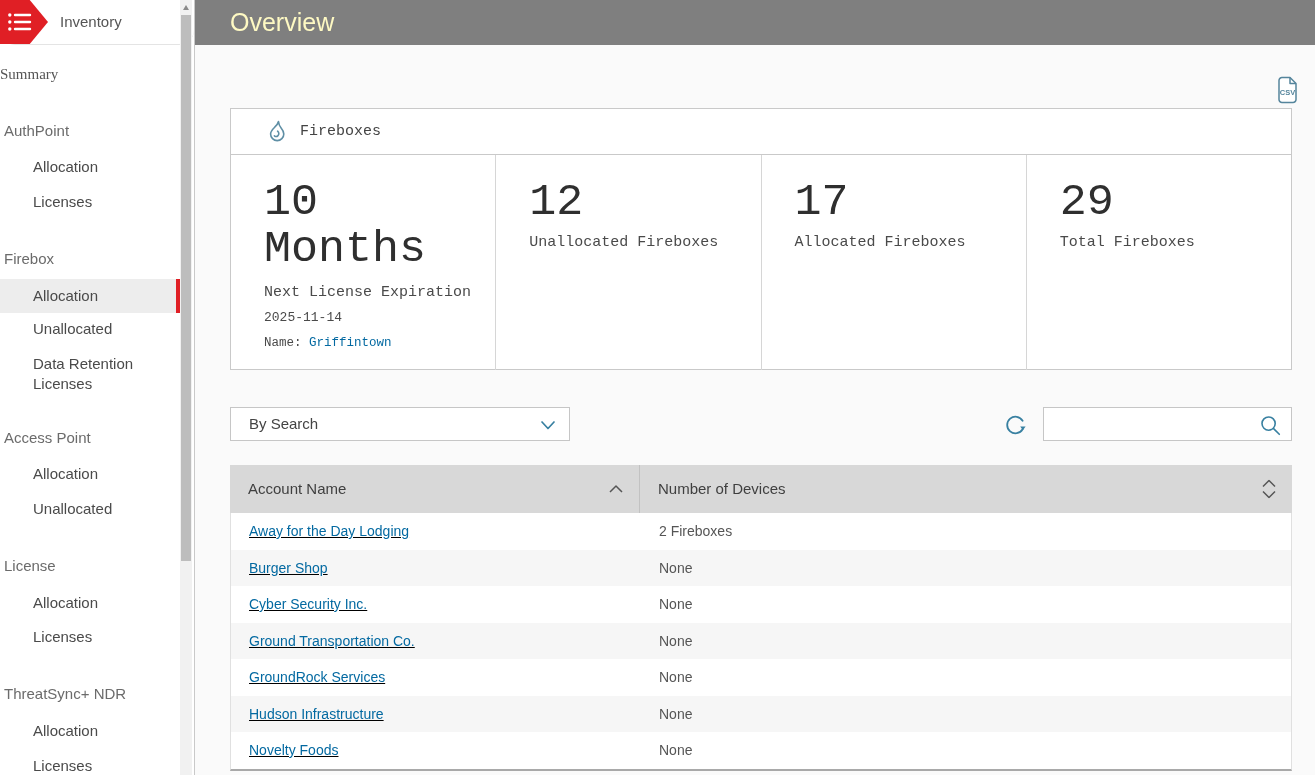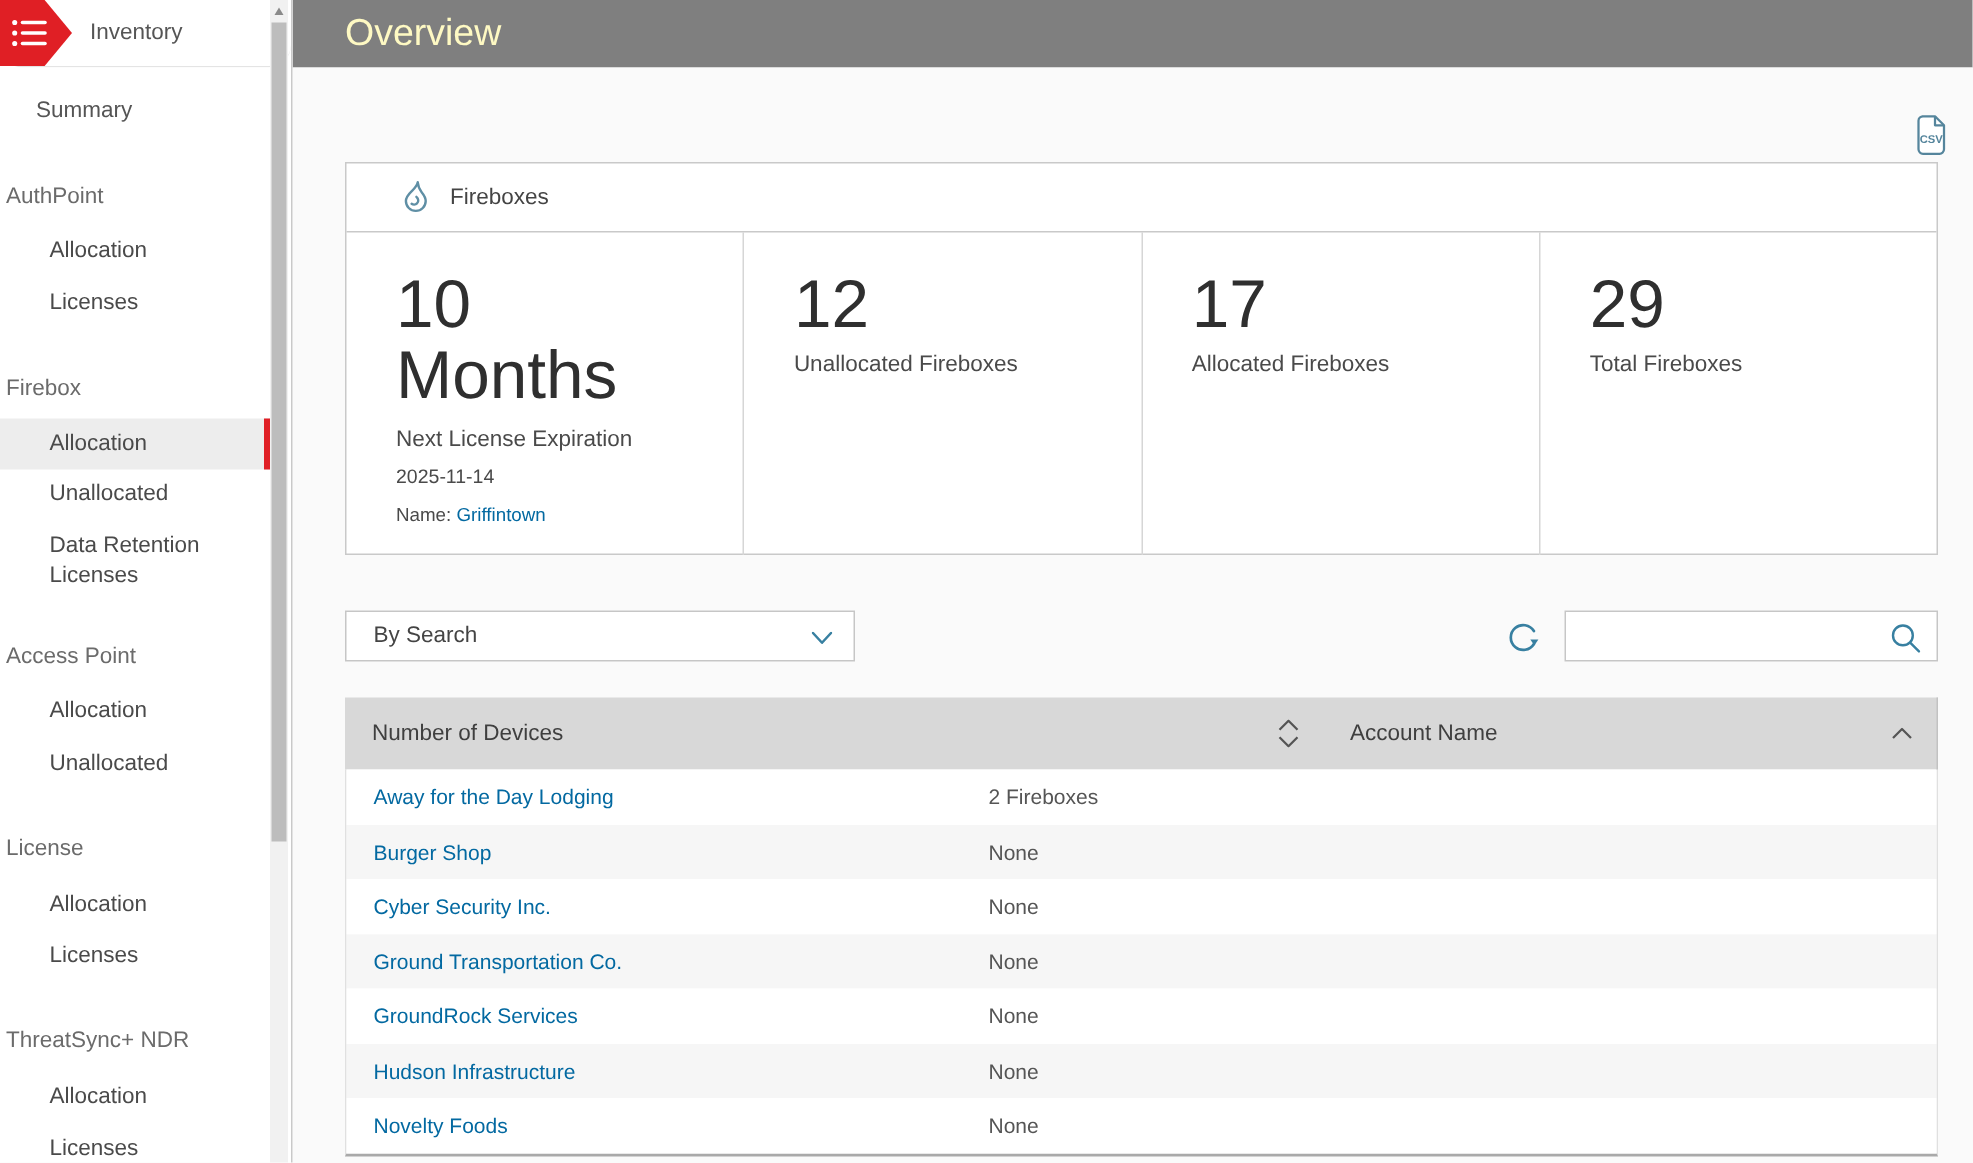--- a/index.html
+++ b/index.html
@@ -12,21 +12,21 @@
   .sb-header { position:absolute; left:0; top:0; width:194px; height:45px;
     background:#fff; border-bottom:1px solid #e4e4e4; z-index:4;border-radius:15px; }
   .red-flag { position:absolute; left:0; top:0; width:48px; height:44px;
     background:#e01f25;
     clip-path:polygon(0 0, 62% 0, 100% 50%, 62% 100%, 0 100%); }
   .red-flag svg { position:absolute; left:8px; top:13px; }
   .sb-title { position:absolute; left:60px; top:0; line-height:44px;
     font-size:15px; color:#555; }
   .nav-item { position:absolute; left:0; width:181px; font-size:15px;
     line-height:20px; cursor:pointer; }
-  .nav-item.top { padding-left:24px; color:#555; }
+  .nav-item.top { padding-left:0; color:#555;font-family:Liberation Serif, serif; }
   .nav-item.section { padding-left:4px; color:#6b6b6b; cursor:default; }
   .nav-item.sub { padding-left:33px; color:#4a4a4a; }
   .nav-item.selected { background:#ededed; padding-top:7px; padding-bottom:7px; }
   .nav-item.selected::after { content:""; position:absolute; right:0; top:0;
     bottom:0; width:5px; background:#e01f25; }
   
   .sb-scroll { position:absolute; top:0; right:2px; width:12px; height:775px;
     background:#f1f1f1; z-index:6; }
   .sb-up { position:absolute; top:0; left:0; width:12px; height:15px; }
   .sb-up::after { content:""; position:absolute; left:3px; top:5px;
@@ -42,21 +42,21 @@
     font-size:25px; color:#fef9c3; }
 
   
   .main { position:absolute; left:195px; top:45px; width:1120px; height:730px;
     background:#fafafa; }
   .csv-btn { position:absolute; left:1081px; top:31px; width:24px; height:28px;
     cursor:pointer; }
 
   
   .card { position:absolute; left:35px; top:63px; width:1062px; height:262px;
-    background:#fff; border:1px solid #c9c9c9; }
+    background:#fff; border:1px solid #c9c9c9;font-family:Liberation Mono, monospace; }
   .card-header { position:relative; height:46px; border-bottom:1px solid #c9c9c9; }
   .card-header svg { position:absolute; left:32px; top:9px; }
   .card-header .card-title { position:absolute; left:69px; top:0;
     line-height:46px; font-size:15px; color:#444; }
   .stats { display:flex; height:215px; }
   .stat { flex:1; padding:24px 10px 0 33px; }
   .stat + .stat { border-left:1px solid #d6d6d6; }
   .big { font-size:45px; color:#2f2f2f; line-height:1.05; font-weight:400; }
   .stat-label { font-size:15px; color:#4a4a4a; margin-top:8px; }
   .exp .stat-label { margin-top:10px; }
@@ -87,21 +87,21 @@
   .th.c1 { width:410px; padding-left:18px; border-right:1px solid #c2c2c2; }
   .th.c2 { flex:1; padding-left:18px; }
   .th .sort { position:absolute; top:50%; transform:translateY(-50%); }
   .th.c1 .sort { right:16px; }
   .th.c2 .sort { right:16px; }
   .tbody { border-left:1px solid #e0e0e0; border-right:1px solid #e0e0e0;
     border-bottom:2px solid #a9a9a9; }
   .tr { display:flex; height:36.5px; background:#fff; }
   .tr.alt { background:#f6f6f6; }
   .td { font-size:14px; line-height:36.5px; white-space:nowrap; }
-  .td.c1 { width:410px; padding-left:18px; }
+  .td.c1 { width:410px; padding-left:18px;text-decoration:underline; }
   .td.c2 { flex:1; padding-left:18px; color:#555; }
 </style>
 </head>
 <body>
 
 <div class="sidebar">
 
   <div class="sb-header">
     <div class="red-flag">
       <svg width="24" height="18" viewBox="0 0 24 18">
@@ -213,33 +213,33 @@
 
   <div class="searchbox">
     <svg width="21" height="21" viewBox="0 0 21 21">
       <circle cx="8.6" cy="8.6" r="6.6" fill="none" stroke="#3880a1" stroke-width="1.6"></circle>
       <line x1="13.6" y1="13.6" x2="19.3" y2="19.3" stroke="#3880a1" stroke-width="1.6" stroke-linecap="round"></line>
     </svg>
   </div>
 
   <div class="table">
     <div class="thead">
+      <div class="th c1">
+        <span>Account Name</span>
+        <svg class="sort" width="14" height="8" viewBox="0 0 14 8">
+          <polyline points="1,7 7,1 13,7" fill="none" stroke="#555" stroke-width="1.5" stroke-linejoin="round"></polyline>
+        </svg>
+      </div>
       <div class="th c2">
         <span>Number of Devices</span>
         <svg class="sort" width="14" height="19" viewBox="0 0 14 19">
           <polyline points="1,7 7,1 13,7" fill="none" stroke="#555" stroke-width="1.5" stroke-linejoin="round"></polyline>
           <polyline points="1,12 7,18 13,12" fill="none" stroke="#555" stroke-width="1.5" stroke-linejoin="round"></polyline>
         </svg>
       </div>
-      <div class="th c1">
-        <span>Account Name</span>
-        <svg class="sort" width="14" height="8" viewBox="0 0 14 8">
-          <polyline points="1,7 7,1 13,7" fill="none" stroke="#555" stroke-width="1.5" stroke-linejoin="round"></polyline>
-        </svg>
-      </div>
     </div>
     <div class="tbody">
       <div class="tr">
         <div class="td c1"><a class="link">Away for the Day Lodging</a></div>
         <div class="td c2">2 Fireboxes</div>
       </div>
       <div class="tr alt">
         <div class="td c1"><a class="link">Burger Shop</a></div>
         <div class="td c2">None</div>
       </div>

